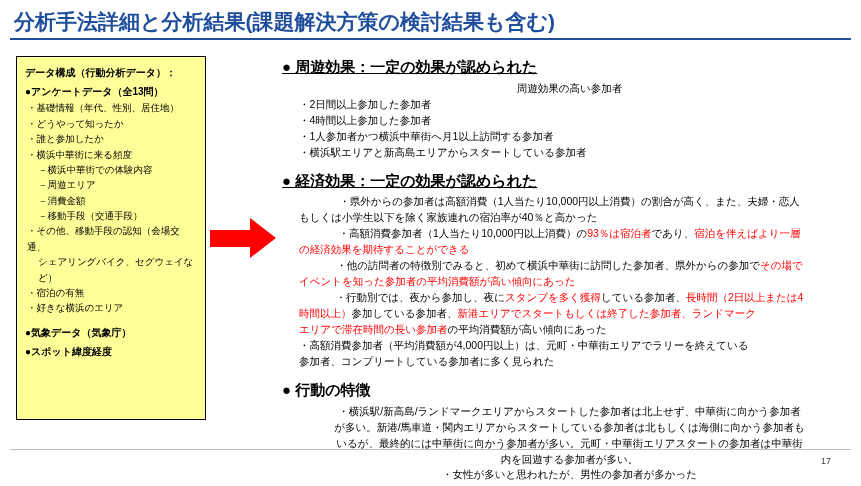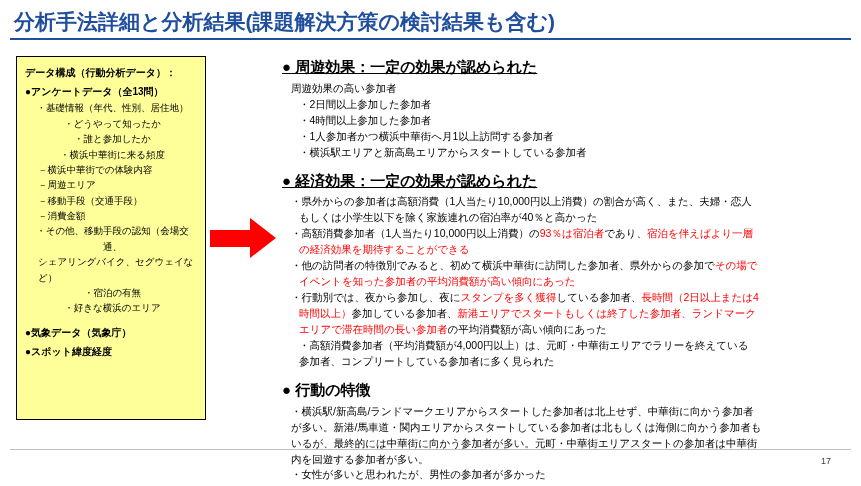--- a/index.html
+++ b/index.html
@@ -58,21 +58,20 @@
     font-size: 10px;
     margin-bottom: 3px;
   }
   .left-box .b1 {
     font-weight: bold;
     font-size: 10px;
     margin-top: 3px;
   }
   .left-box .l1 {
     padding-left: 2px;
-    text-align: center;
   }
   .left-box .l2 {
     padding-left: 13px;
   }
   .left-box .sp {
     height: 6px;
   }
   
   .arrow {
     position: absolute;
@@ -112,21 +111,21 @@
     font-weight: bold;
     font-size: 15px;
     margin-bottom: 2px;
   }
   .sec-head.u {
     text-decoration: underline;
   }
   .p {
     margin: 0;
   }
-  .ind1 { padding-left: 9px; }
+  .ind1 { padding-left: 9px; text-align: center; }
   .ind2 { padding-left: 17px; }
   .gap { height: 9px; }
   .red { color: #ff0000; }
   .pagenum {
     position: absolute;
     right: 30px;
     bottom: 6px;
     font-size: 9px;
     color: #404040;
   }
@@ -149,22 +148,22 @@
 
   <div class="left-box">
     <div class="hd">データ構成（行動分析データ）：</div>
     <div class="b1">●アンケートデータ（全13問）</div>
     <div class="l1">・基礎情報（年代、性別、居住地）</div>
     <div class="l1">・どうやって知ったか</div>
     <div class="l1">・誰と参加したか</div>
     <div class="l1">・横浜中華街に来る頻度</div>
     <div class="l2">－横浜中華街での体験内容</div>
     <div class="l2">－周遊エリア</div>
+    <div class="l2">－消費金額</div>
     <div class="l2">－移動手段（交通手段）</div>
-    <div class="l2">－消費金額</div>
     <div class="l1">・その他、移動手段の認知（会場交通、</div>
     <div class="l2">シェアリングバイク、セグウェイなど）</div>
     <div class="l1">・宿泊の有無</div>
     <div class="l1">・好きな横浜のエリア</div>
     <div class="sp"></div>
     <div class="b1">●気象データ（気象庁）</div>
     <div class="b1">●スポット緯度経度</div>
   </div>
 
   <div class="arrow">

